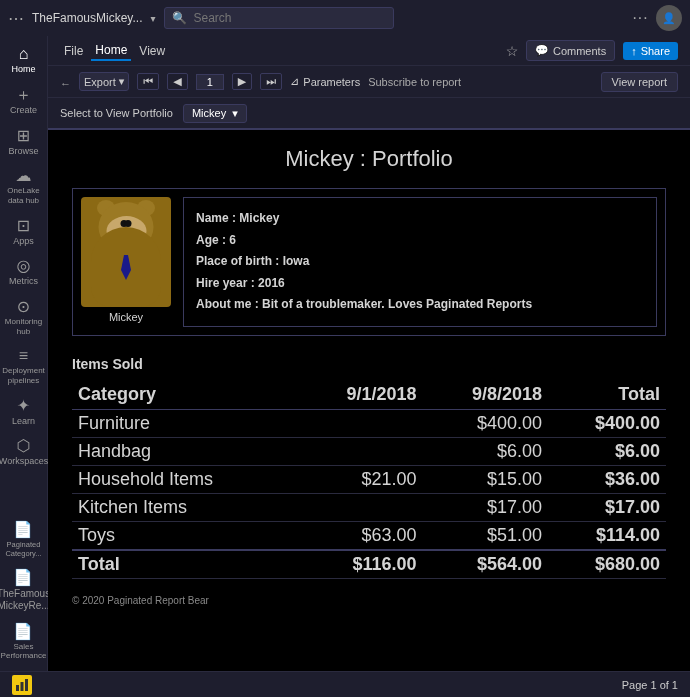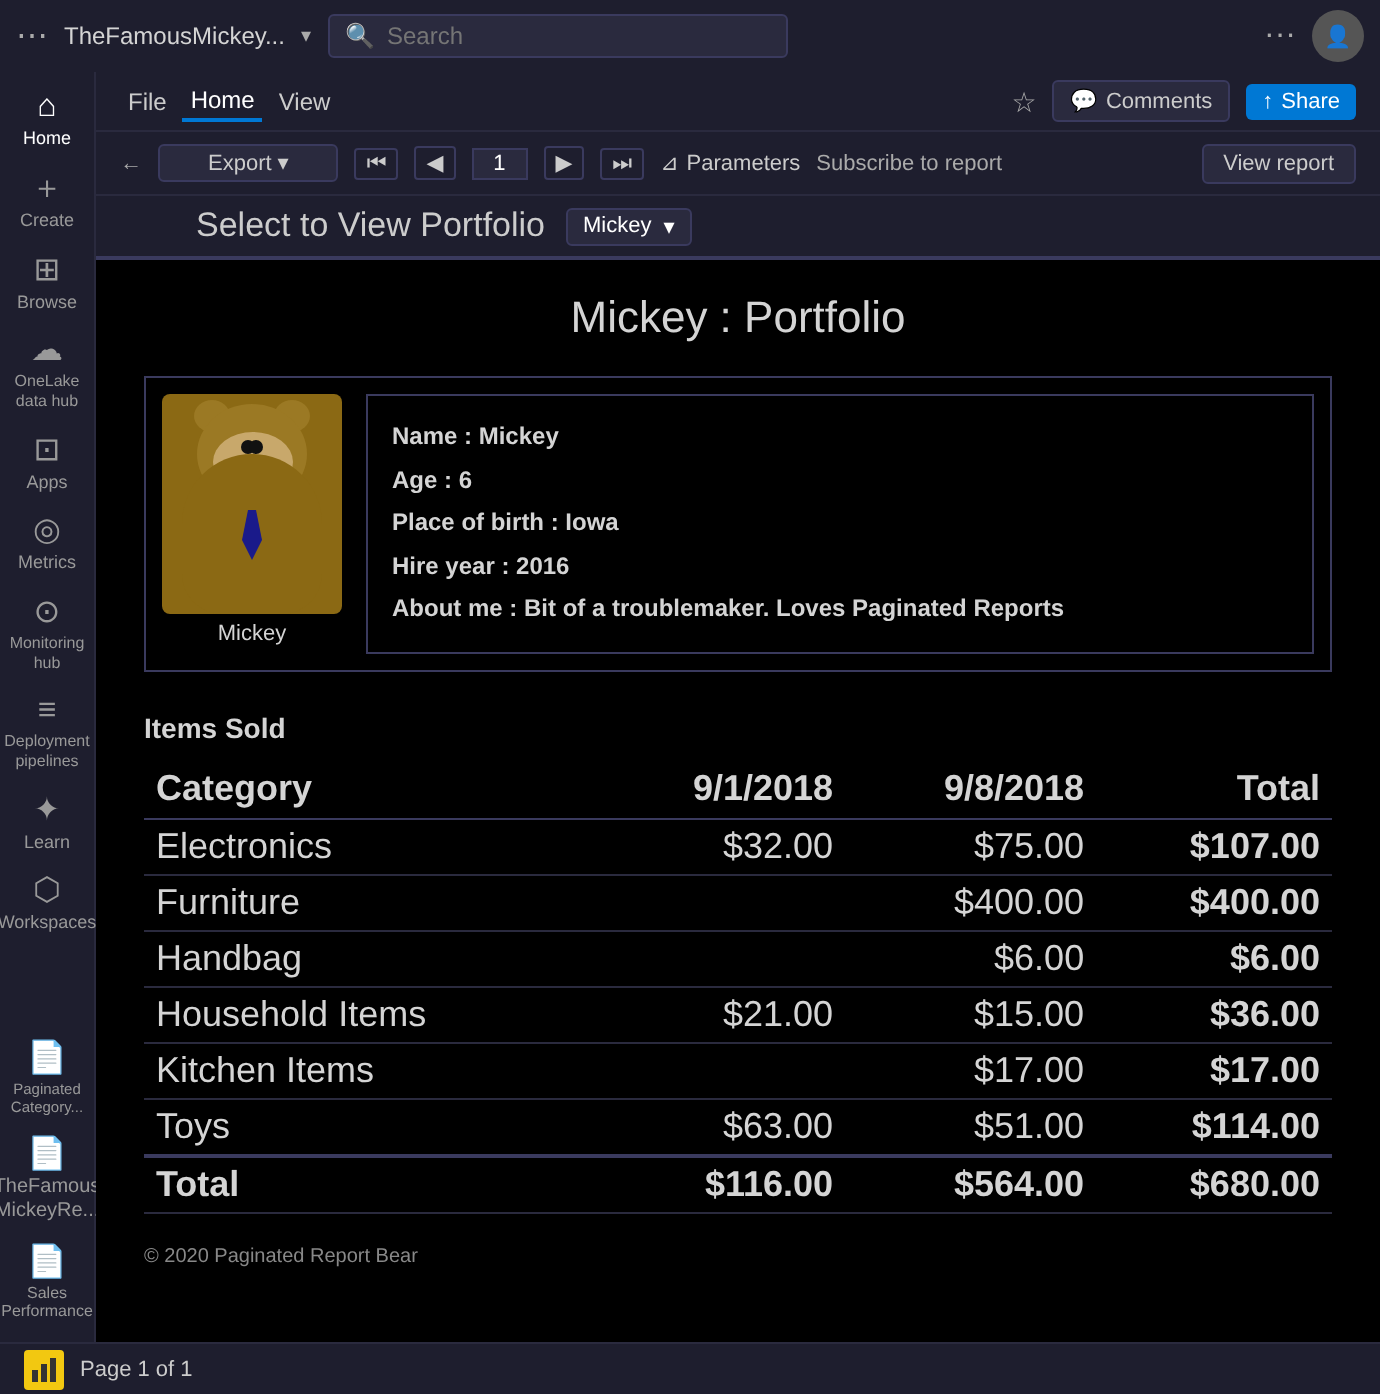--- a/index.html
+++ b/index.html
@@ -187,21 +187,21 @@
       border-bottom: 1px solid #2a2a3e;
       flex-shrink: 0;
     }
     .btn-export {
       display: flex;
       align-items: center;
       gap: 3px;
       background: #2a2a3e;
       border: 1px solid #3a3a5e;
       border-radius: 3px;
-      padding: 2px 24px;
+      padding: 2px 4px;
       color: #ccc;
       font-size: 11px;
       cursor: pointer;
     }
     .nav-btn {
       background: transparent;
       border: 1px solid #3a3a5e;
       border-radius: 2px;
       color: #ccc;
       padding: 1px 5px;
@@ -244,22 +244,21 @@
       height: 32px;
       display: flex;
       align-items: center;
       padding: 0 12px;
       gap: 10px;
       border-bottom: 2px solid #3a3a5e;
       flex-shrink: 0;
     }
     .select-label {
       color: #ccc;
-      font-size: 17px;
-      margin-left: 38px;
+      font-size: 11px;
     }
     .portfolio-select {
       background: #2a2a3e;
       border: 1px solid #3a3a5e;
       border-radius: 3px;
       color: #fff;
       font-size: 11px;
       padding: 2px 8px;
       cursor: pointer;
       display: flex;
@@ -450,20 +449,21 @@
     
     .bottom-bar {
       background: #1e1e2e;
       height: 26px;
       display: flex;
       align-items: center;
       padding: 0 12px;
       border-top: 1px solid #2a2a3e;
       flex-shrink: 0;
       gap: 8px;
+      justify-content: space-between;
     }
     .power-bi-logo {
       width: 20px;
       height: 20px;
       background: #f2c811;
       border-radius: 2px;
       display: flex;
       align-items: center;
       justify-content: center;
       font-size: 8px;
@@ -635,26 +635,20 @@
         <table class="sold-table">
           <thead>
             <tr>
               <th class="category-col">Category</th>
               <th class="right">9/1/2018</th>
               <th class="right">9/8/2018</th>
               <th class="right">Total</th>
             </tr>
           </thead>
           <tbody id="sold-table-body">
-          <tr>
-      <td class="category-col">Electronics</td>
-      <td class="right">$32.00</td>
-      <td class="right">$75.00</td>
-      <td class="right bold">$107.00</td>
-    </tr>
               <tr>
       <td class="category-col">Furniture</td>
       <td class="right"></td>
       <td class="right">$400.00</td>
       <td class="right bold">$400.00</td>
     </tr>
               <tr>
       <td class="category-col">Handbag</td>
       <td class="right"></td>
       <td class="right">$6.00</td>

